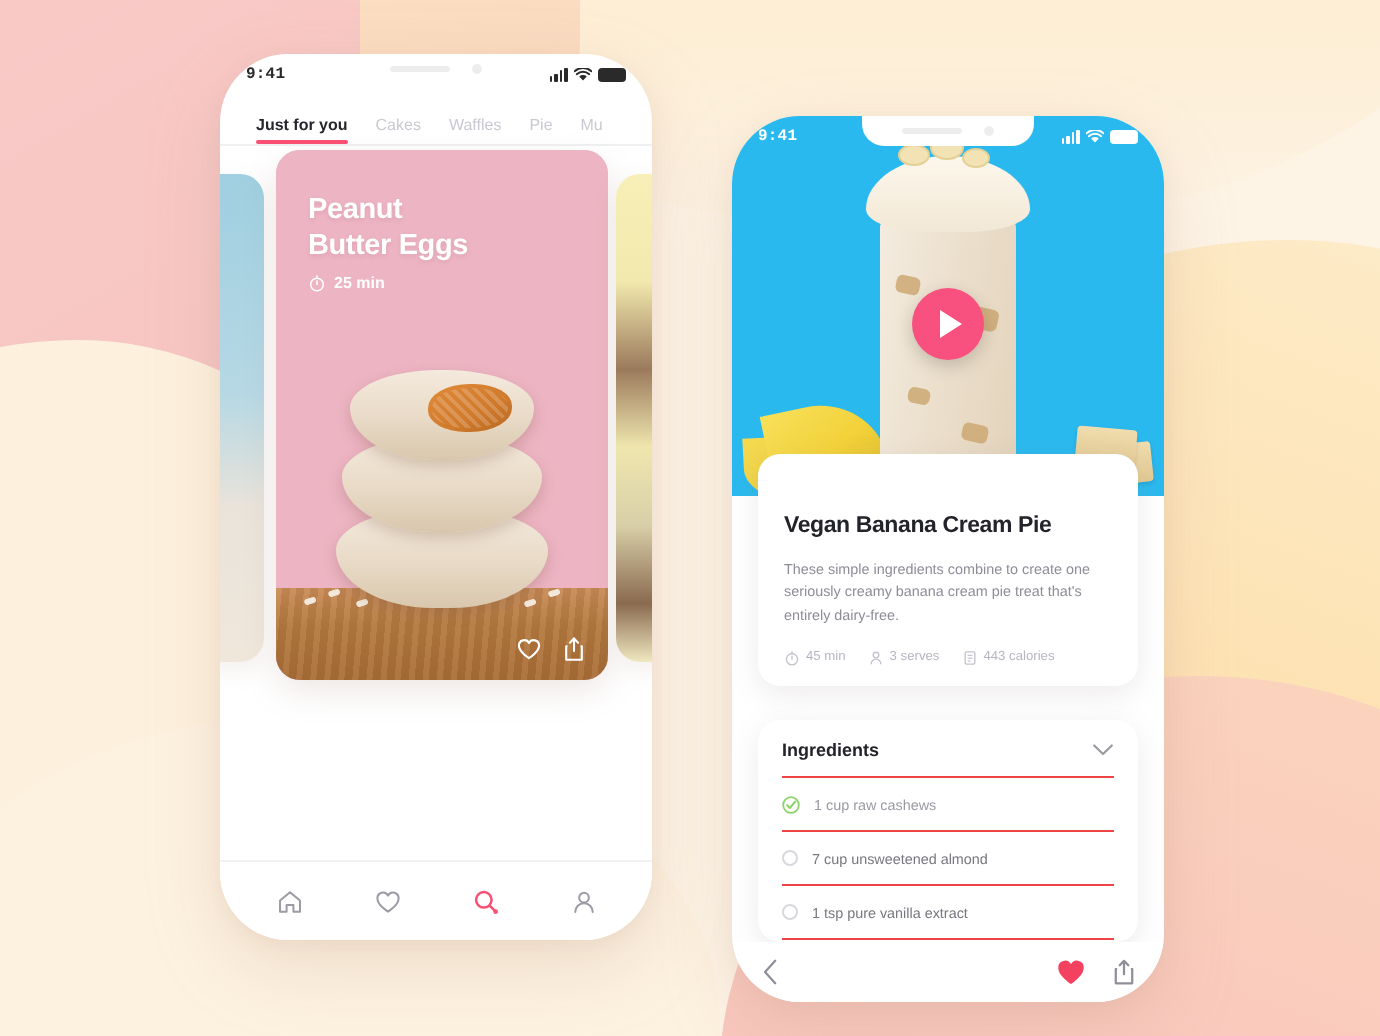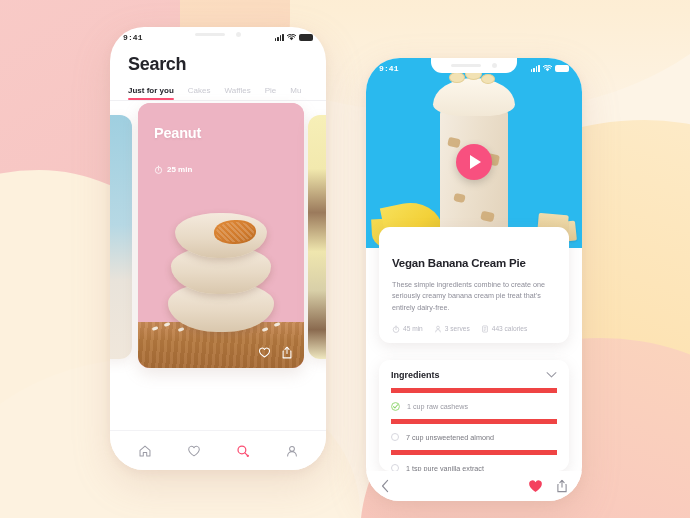--- a/index.html
+++ b/index.html
@@ -272,21 +272,21 @@
   .meta-item { display: flex; align-items: center; gap: 3px; }
 
   #ingredients-card { top: 302px; bottom: 30px; padding: 10px 12px 0; overflow: hidden; z-index: 5; }
   .ing-head {
     display: flex; align-items: center; justify-content: space-between;
     padding-bottom: 8px;
   }
   .ing-head h3 { font-size: 9px; font-weight: bold; color: #23232a; }
   .ing-row {
     display: flex; align-items: center; gap: 7px;
-    padding: 8.5px 0; border-top: 5px solid #ef4444;
+    padding: 8.5px 0; border-top: 1px solid #ef4444;
     font-size: 7.2px; color: #77777f;
   }
   .ing-row.checked { color: #9a9aa3; }
   .radio {
     width: 8px; height: 8px; border-radius: 50%;
     border: 1px solid #d7d7de; flex: 0 0 auto;
   }
   .check {
     width: 9px; height: 9px; flex: 0 0 auto;
     display: flex; align-items: center; justify-content: center;
@@ -332,21 +332,20 @@
           </span>
         <svg width="9" height="7" viewBox="0 0 9 7">
           <path d="M4.5 6.2 L2.6 4.2 a2.8 2.8 0 0 1 3.8 0 Z" fill="currentColor"></path>
           <path d="M1.4 3.1 a4.6 4.6 0 0 1 6.2 0" stroke="currentColor" stroke-width="1" fill="none" stroke-linecap="round"></path>
           <path d="M0.3 1.6 a6.4 6.4 0 0 1 8.4 0" stroke="currentColor" stroke-width="1" fill="none" stroke-linecap="round"></path>
         </svg>
         <span class="batt"></span>
       </span>
     </div>
 
-    <div class="search-title">Search</div>
 
 
     <div class="tabs">
       <div class="tab active">Just for you</div>
       <div class="tab">Cakes</div>
       <div class="tab">Waffles</div>
       <div class="tab">Pie</div>
       <div class="tab">Mu</div>
     </div>
     <div class="tabs-divider"></div>
@@ -372,20 +371,21 @@
           </div>
           <div class="cookie cookie-1"></div>
           <div class="cookie cookie-2"></div>
           <div class="cookie cookie-3">
             <div class="filling"></div>
           </div>
         </div>
 
         <div class="card-title">
           <div>Peanut</div>
+          <div>Butter Eggs</div>
         </div>
 
         <div class="card-time">
           <svg width="9" height="9" viewBox="0 0 12 12">
             <circle cx="6" cy="7" r="4.2" stroke="#ffffff" stroke-width="1" fill="none"></circle>
             <line x1="6" y1="4.6" x2="6" y2="7" stroke="#ffffff" stroke-width="1" stroke-linecap="round"></line>
             <line x1="6" y1="1.4" x2="6" y2="2.7" stroke="#ffffff" stroke-width="1.1" stroke-linecap="round"></line>
           </svg>
           <span>25 min</span>
         </div>

